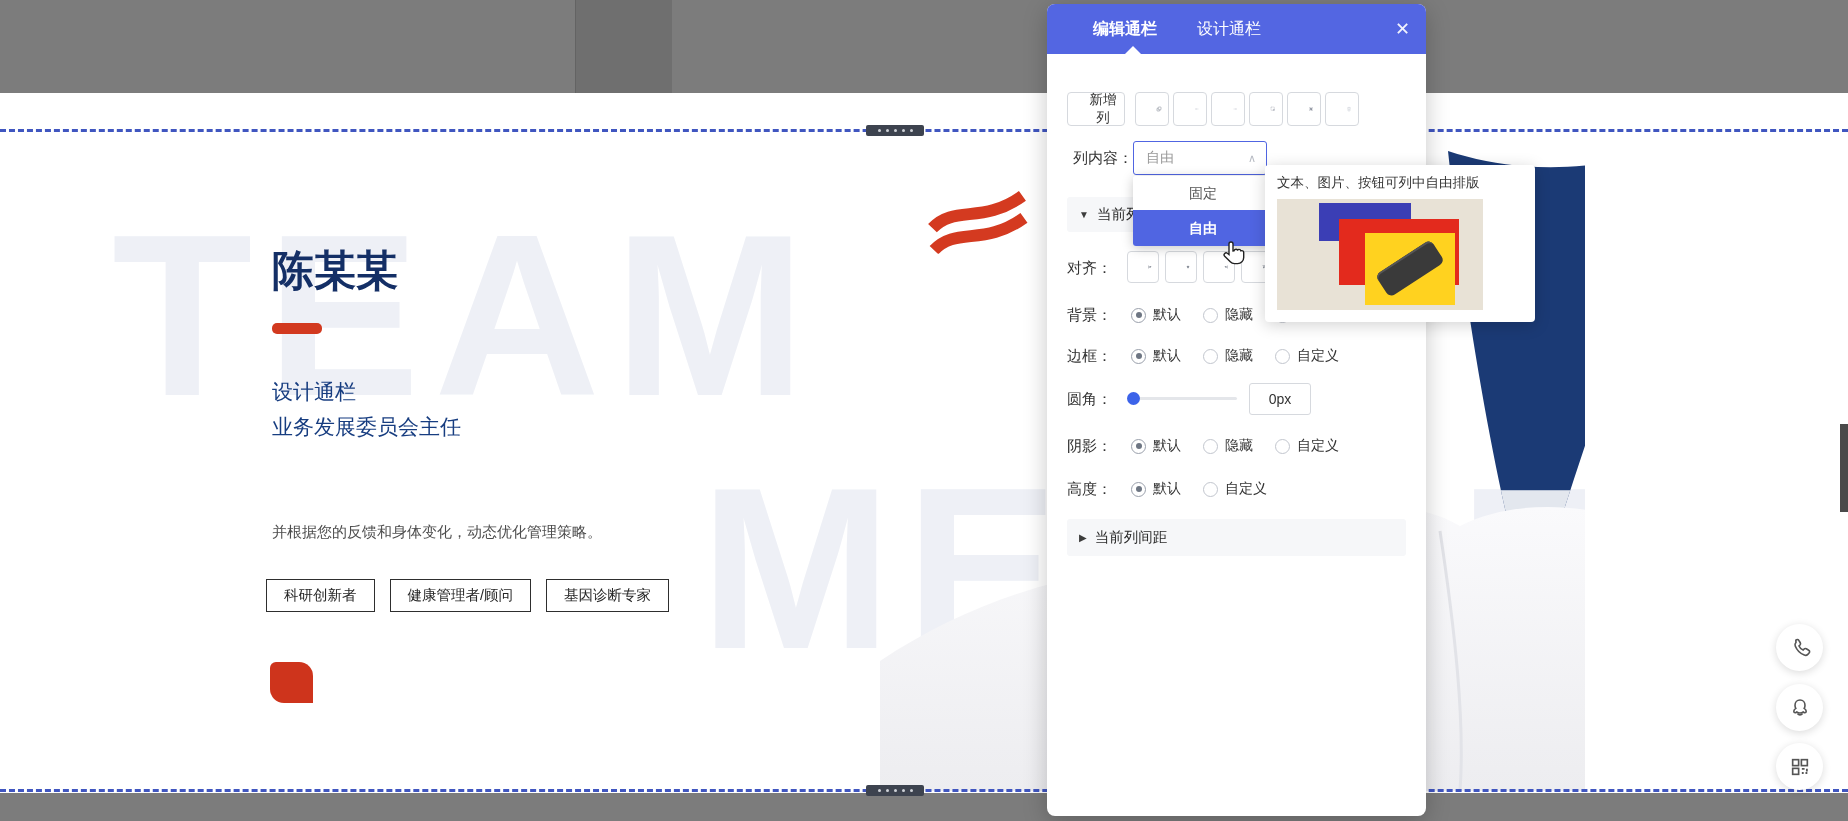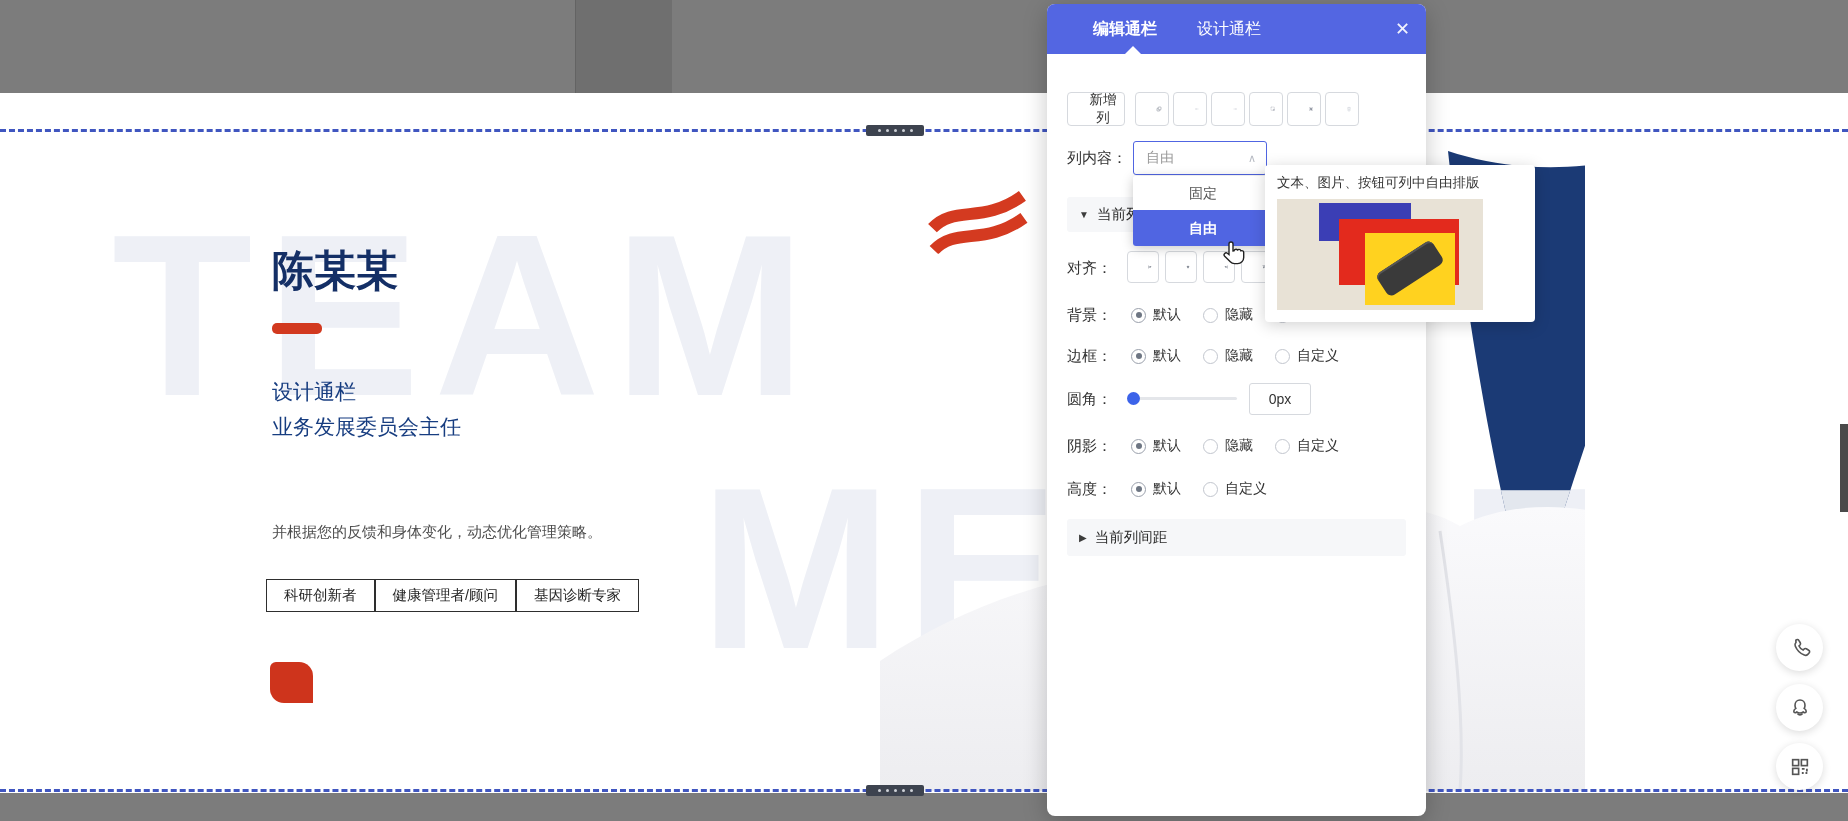--- a/index.html
+++ b/index.html
@@ -16,21 +16,21 @@
   .drag-handle{width:58px;height:11px;background:#3d434f;border-radius:2px;display:flex;align-items:center;justify-content:center;gap:5px;z-index:12;}
   .drag-handle i{width:3px;height:3px;border-radius:50%;background:#cfd2d8;}
 
   
   #section{left:0;top:131px;width:1585px;height:660px;background:#fff;overflow:hidden;}
   .watermark{color:#eef0f6;font-weight:800;font-size:230px;letter-spacing:14px;line-height:230px;white-space:nowrap;}
   .name{font-size:42px;font-weight:bold;color:#142f66;}
   .red-bar{width:50px;height:11px;background:#d2391f;border-radius:5px;}
   .subtitle{font-size:21px;color:#173d80;line-height:35px;font-weight:500;}
   .desc{font-size:15px;color:#4d4d4d;line-height:25px;}
-  .tags{display:flex;}
+  .tags{display:flex;gap:15px;}
   .tag{border:1.5px solid #2e2e2e;color:#262626;font-size:14.5px;padding:6px 17px;background:#fff;white-space:nowrap;}
   .red-leaf{width:43px;height:41px;background:#ce341c;border-radius:6px 14px 0 14px;}
 
   
   #panel{left:1047px;top:4px;width:379px;height:812px;background:#fff;border-radius:8px;
          box-shadow:0 6px 24px rgba(0,0,0,.22);z-index:50;}
   #panel-header{position:absolute;left:0;top:0;width:100%;height:50px;background:#5366e2;border-radius:8px 8px 0 0;}
   .tab{position:absolute;top:0;line-height:50px;color:#fff;font-size:16px;cursor:pointer;}
   .tab.active{font-weight:bold;}
   .tab-notch{position:absolute;bottom:0;width:0;height:0;border-left:8px solid transparent;border-right:8px solid transparent;border-bottom:8px solid #fff;}
@@ -191,21 +191,21 @@
       <svg width="20" height="20" viewBox="0 0 24 24" fill="#6a7080">
         <path d="M12 12 C12 7 9 5 6 6 C5 9 8 11 12 12 Z M12 12 C17 12 19 9 18 6 C15 5 13 8 12 12 Z M12 12 C12 17 15 19 18 18 C19 15 16 13 12 12 Z M12 12 C7 12 5 15 6 18 C9 19 11 16 12 12 Z"></path>
         </svg>
     </button>
     <button class="btn abs tb-icon" style="left:278px;top:88px;">
       <svg width="20" height="20" viewBox="0 0 24 24" fill="none" stroke="#c6cad2" stroke-width="1.7">
         <path d="M5 7 h14 M10 7 V5 h4 v2 M7 7 l1 13 h8 l1 -13 M10.5 11 v6 M13.5 11 v6"></path>
         </svg>
     </button>
 
-    <div class="prow" style="top:137px;">
+    <div class="prow" style="top:137px;margin-left:6px;">
       <span class="plabel">列内容：</span>
     </div>
     <div class="pselect" style="left:86px;top:137px;">
       <span class="val">自由</span>
       <span class="chev">∧</span>
     </div>
 
     <div class="sec-bar" style="top:193px;height:35px;z-index:5;">
       <span class="tri">▼</span>
       <span class="stitle">当前列</span>

